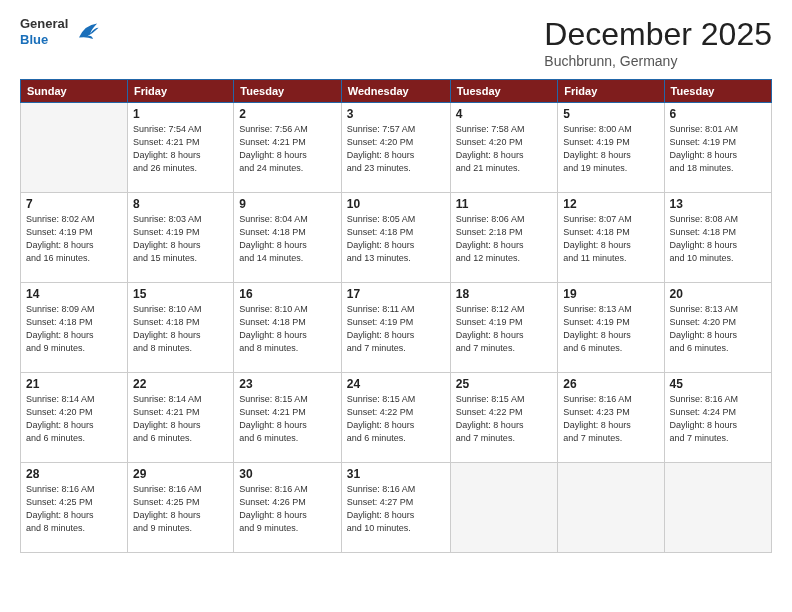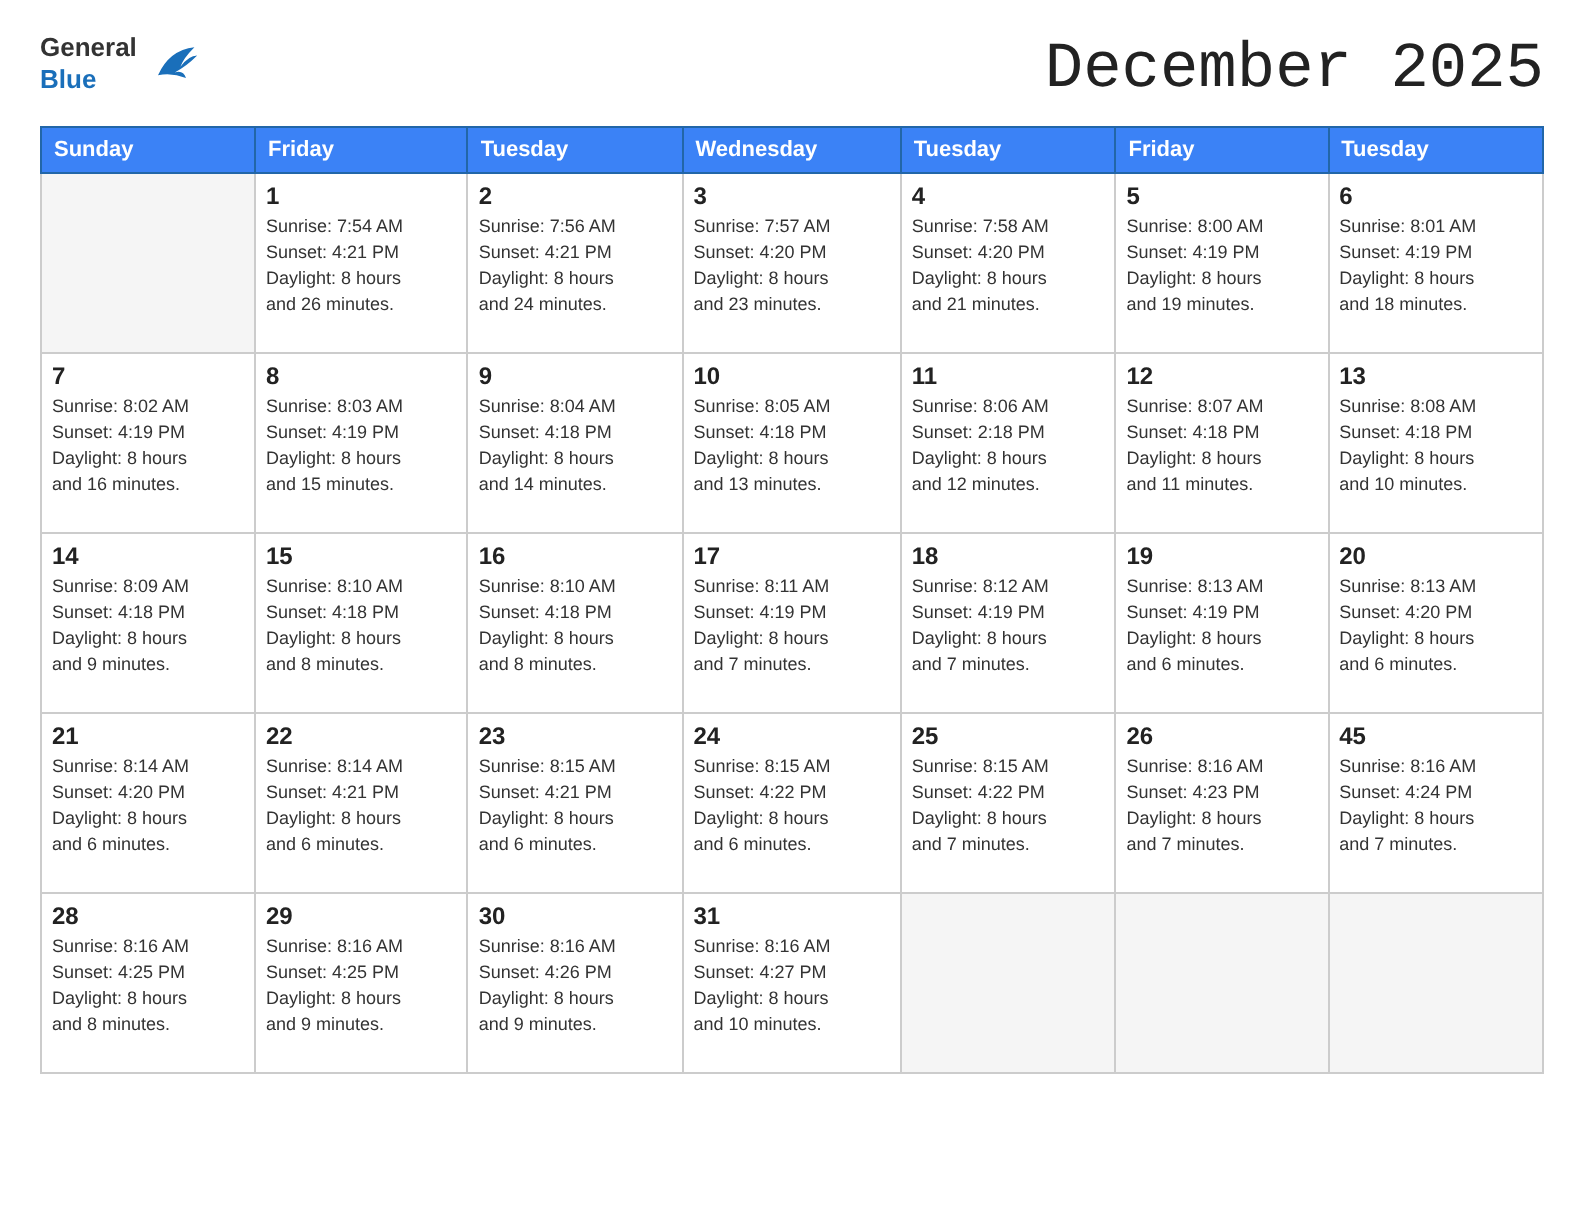--- a/index.html
+++ b/index.html
@@ -35,38 +35,37 @@
     }
     .logo-text .general { color: #333; }
     .logo-text .blue { color: #1a6fba; }
     .logo-bird {
       width: 28px;
       height: 28px;
       margin-left: 4px;
     }
     .title-block {
       text-align: left;
-      font-family: Liberation Mono, monospace;
     }
     .month-title {
       font-size: 32px;
       font-weight: normal;
       color: #222;
     }
     .location {
       font-size: 14px;
       color: #555;
     }
     .calendar {
       width: 100%;
       border-collapse: collapse;
       font-size: 9.5px;
     }
     .calendar thead tr th {
-      background: #3b82f6;
+      background: #7f1d1d;
       color: #fff;
       text-align: left;
       padding: 5px 6px;
       font-size: 11px;
       font-weight: bold;
       border: 1px solid #2266a8;
     }
     .calendar tbody tr td {
       border: 1px solid #ccc;
       vertical-align: top;
@@ -100,20 +99,21 @@
       <div class="logo-text">
         <span class="general">General</span>
         <span class="blue">Blue</span>
       </div>
       <svg class="logo-bird" viewBox="0 0 40 40">
         <path d="M10,28 Q18,10 36,8 Q28,16 26,22 Q32,14 38,14 Q30,22 22,26 Q28,24 30,30 Q20,26 10,28Z" fill="#1a6fba"></path>
       </svg>
     </div>
     <div class="title-block">
       <div class="month-title">December 2025</div>
+      <div class="location">Buchbrunn, Germany</div>
     </div>
   </div>
 
   <table class="calendar">
     <thead>
       <tr>
       <th>Sunday</th>
           <th>Friday</th>
           <th>Tuesday</th>
           <th>Wednesday</th>

